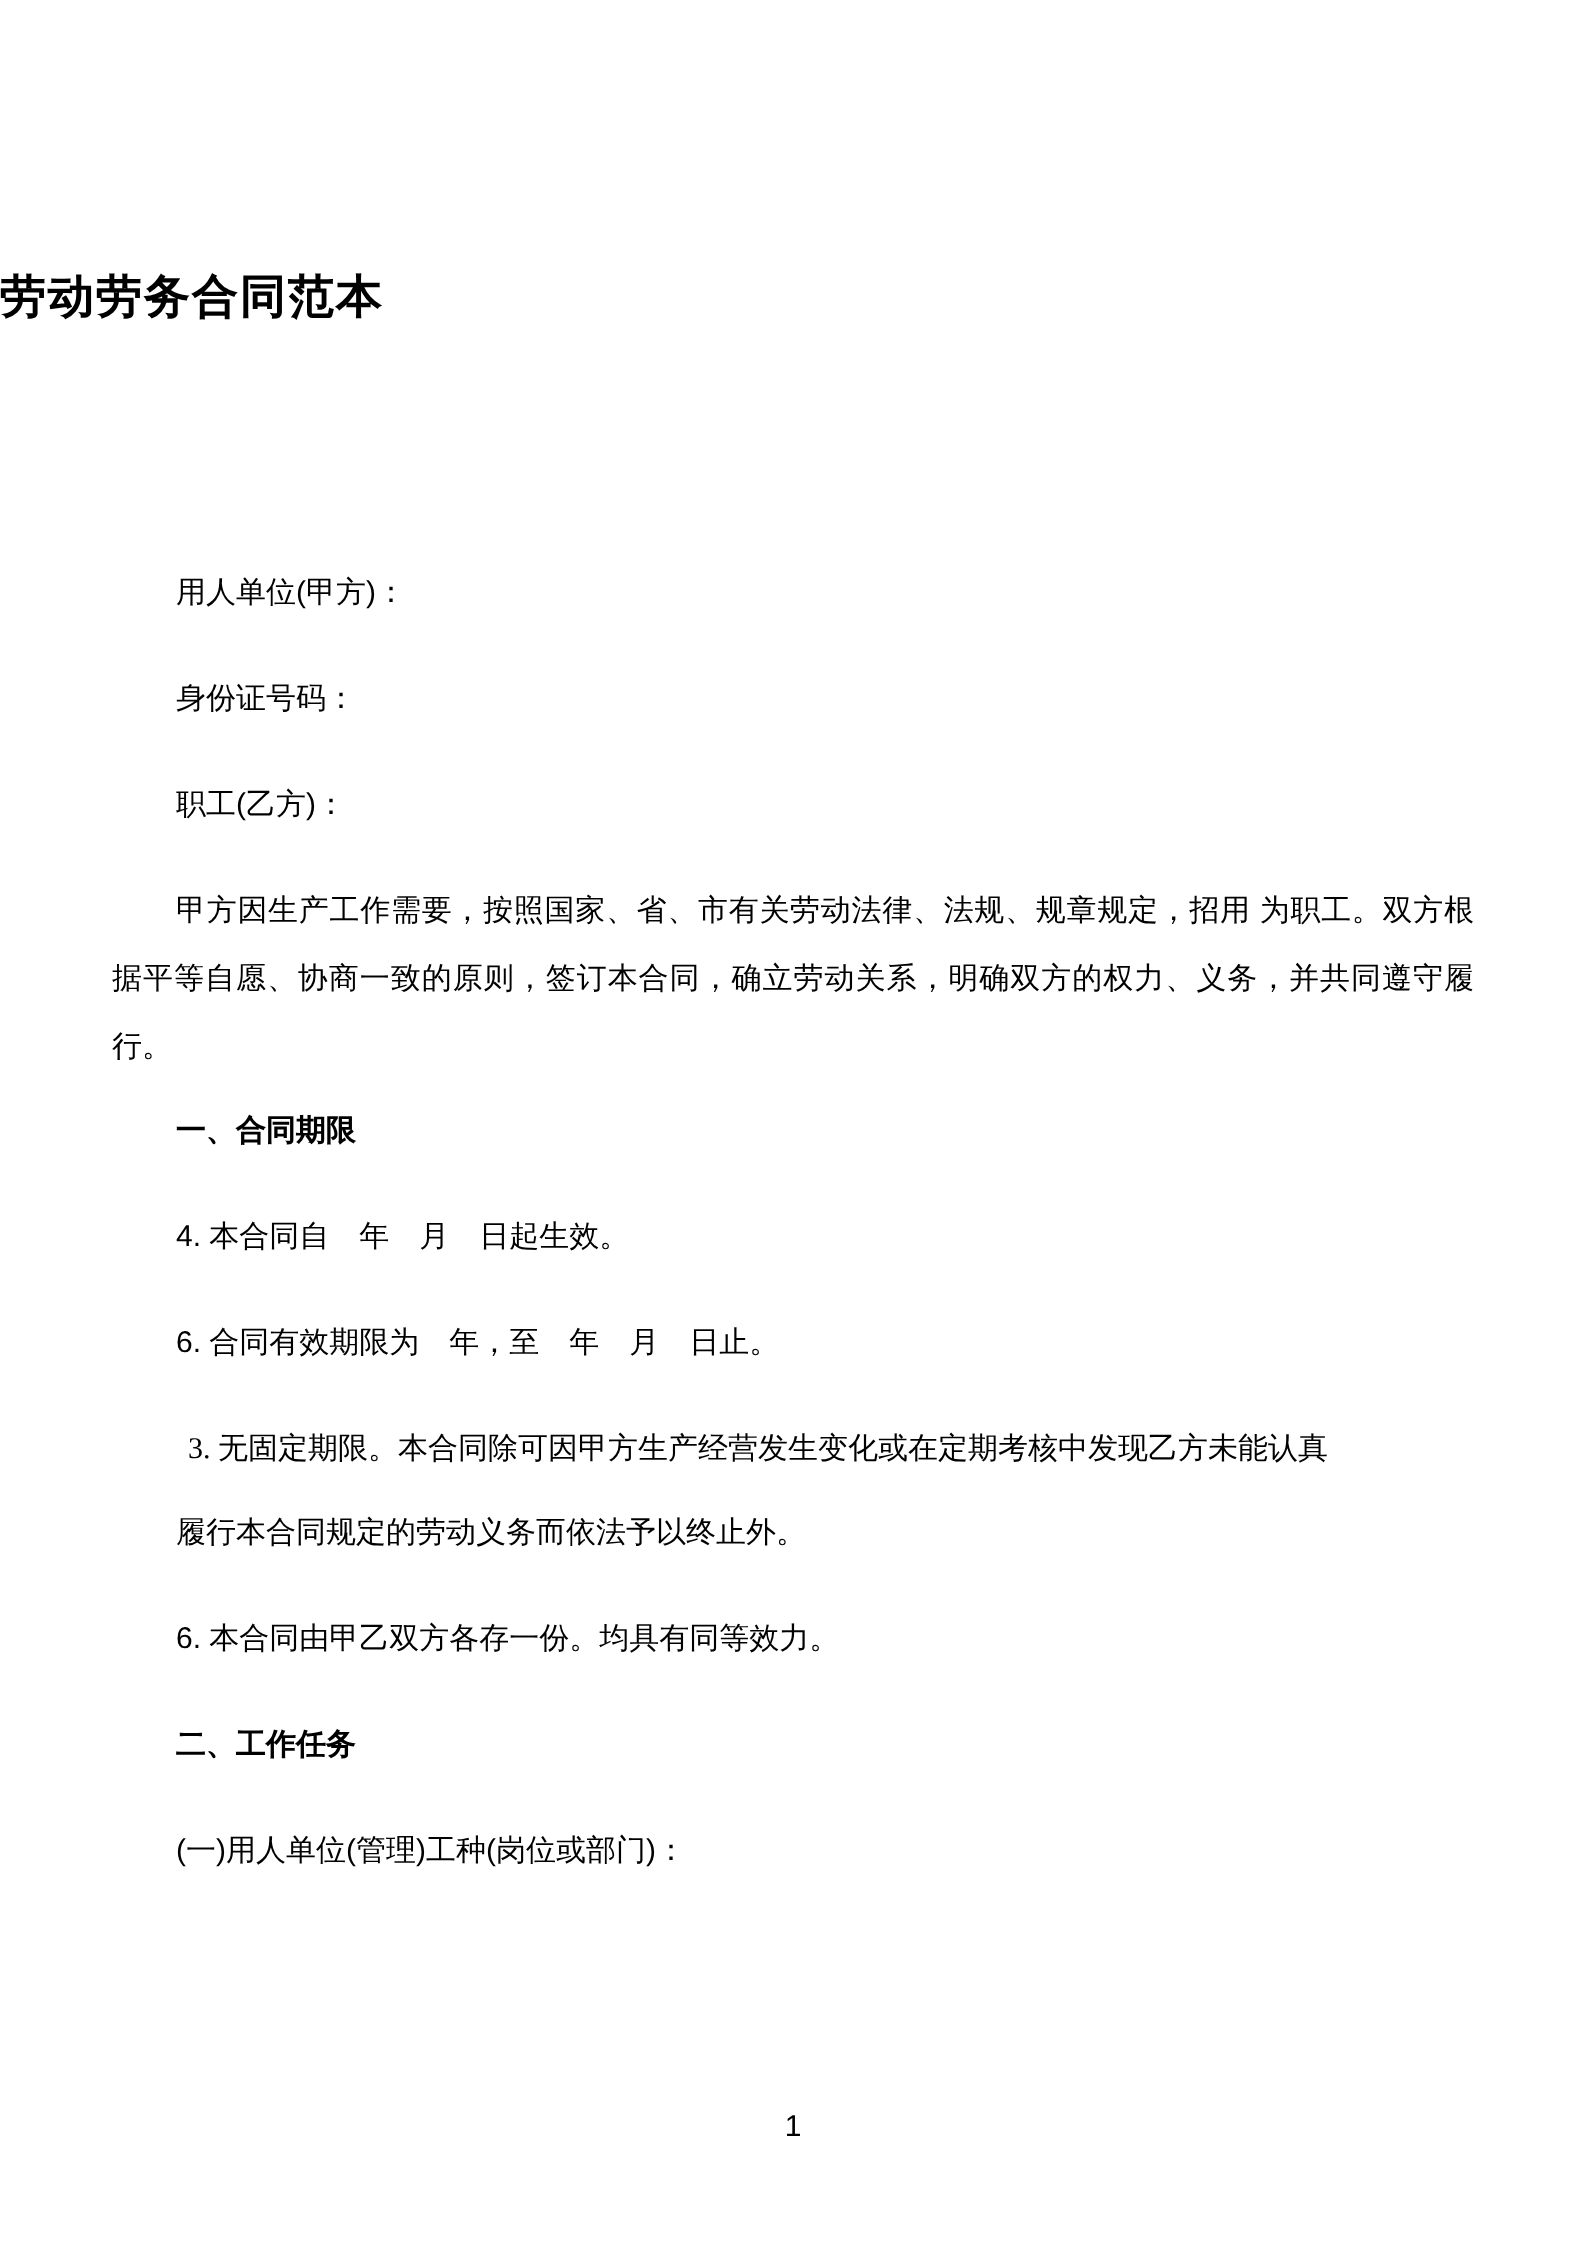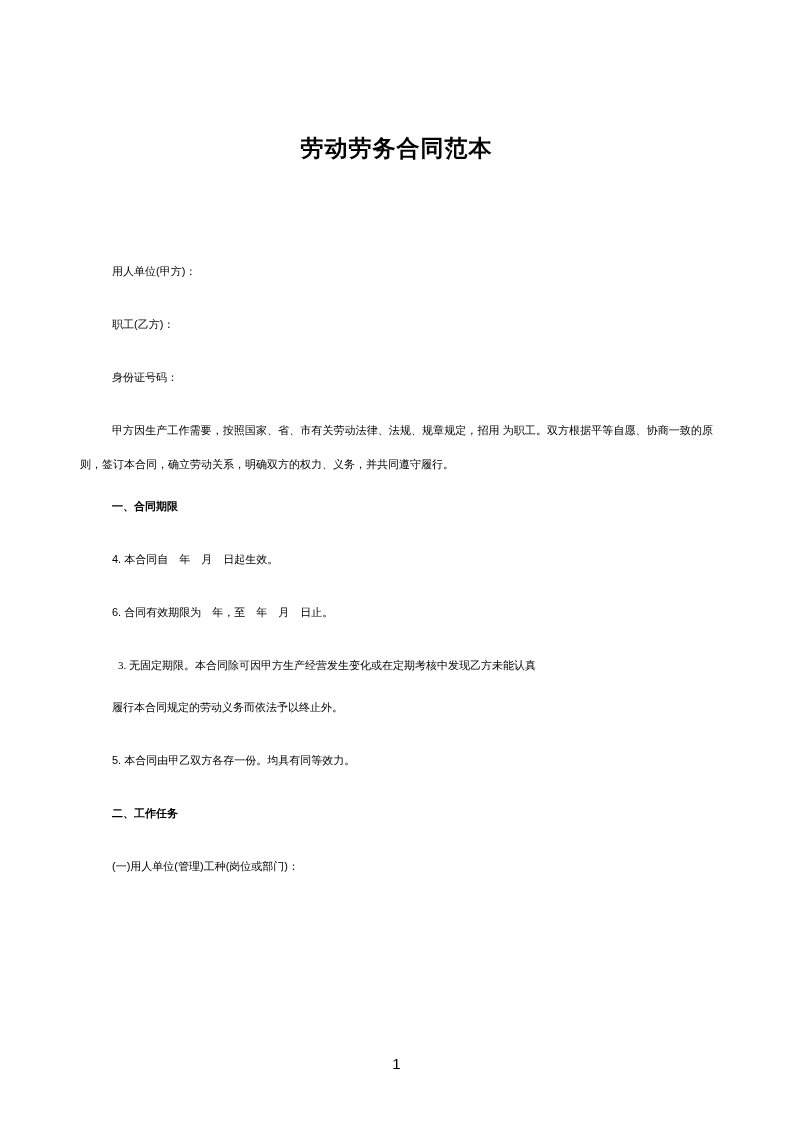--- a/index.html
+++ b/index.html
@@ -12,30 +12,29 @@
     width: 793px;
     height: 1122px;
     margin: 0 auto;
     background: #ffffff;
     color: #000000;
     font-family: "Liberation Sans", "DejaVu Sans", sans-serif;
     overflow: hidden;
   }
   .doc-title {
     margin: 132px 0 0 0;
-    text-align: center;
     font-size: 23px;
     line-height: 32px;
     font-weight: 700;
     letter-spacing: 1px;
   }
   .doc-body {
-    margin-top: 90px;
-    padding: 0 80px;
-    font-size: 11px;
+    margin-top: 116px;
+    padding: 0 56px;
+    font-size: 15px;
   }
   .doc-body p {
     margin: 0 0 19px 0;
     line-height: 34px;
     text-indent: 32px;
     white-space: pre-wrap;
   }
   .doc-body p.para {
     text-align: justify;
     margin-bottom: 8px;
@@ -61,37 +60,37 @@
 <body>
 
 <div class="page">
 
   <h1 class="doc-title">劳动劳务合同范本</h1>
 
   <div class="doc-body">
 
     <p class="field">用人单位(甲方)：</p>
 
+    <p class="field">身份证号码：</p>
+
     <p class="field">职工(乙方)：</p>
-
-    <p class="field">身份证号码：</p>
 
     <p class="para">甲方因生产工作需要，按照国家、省、市有关劳动法律、法规、规章规定，招用 为职工。双方根据平等自愿、协商一致的原则，签订本合同，确立劳动关系，明确双方的权力、义务，并共同遵守履行。</p>
 
     <p class="heading">一、合同期限</p>
 
     <p class="clause">4. 本合同自　年　月　日起生效。</p>
 
     <p class="clause">6. 合同有效期限为　年，至　年　月　日止。</p>
 
     <p class="clause clause-3 para">3. 无固定期限。本合同除可因甲方生产经营发生变化或在定期考核中发现乙方未能认真</p>
 
     <p class="clause">履行本合同规定的劳动义务而依法予以终止外。</p>
 
-    <p class="clause">5. 本合同由甲乙双方各存一份。均具有同等效力。</p>
+    <p class="clause">6. 本合同由甲乙双方各存一份。均具有同等效力。</p>
 
     <p class="heading">二、工作任务</p>
 
     <p class="clause">(一)用人单位(管理)工种(岗位或部门)：</p>
 
   </div>
 
   <div class="page-number">1</div>
 
 </div>

